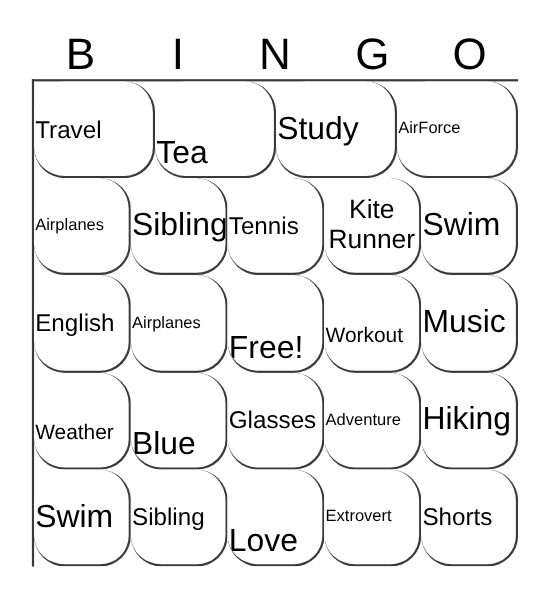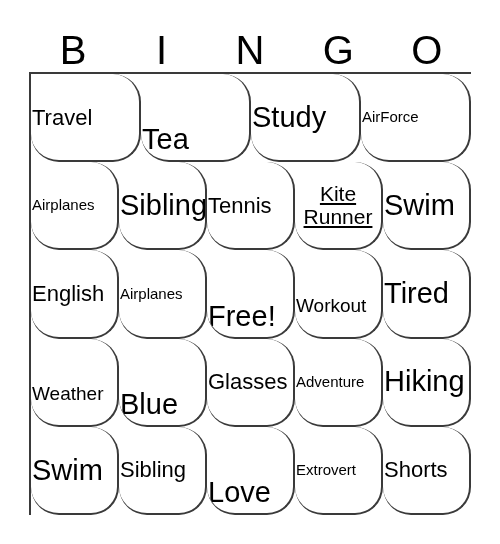--- a/index.html
+++ b/index.html
@@ -80,21 +80,21 @@
     word-break: normal;
     white-space: normal;
   }
 
   
   .sz-xl   { font-size: 29px; margin-top: 45px; }
   .sz-lg   { font-size: 29px; }
   .sz-md   { font-size: 22px; }
   .sz-sm   { font-size: 19px; margin-top: 24px; }
   .sz-xs   { font-size: 15px; }
-  .two-line { font-size: 21px; line-height: 1.12; text-decoration: underline; }
+  .two-line { font-size: 24px; line-height: 1.12; }
 </style>
 </head>
 <body>
 
 <div id="bingo-card">
 
   <div class="header-row">
     <div class="header-cell">
       <span class="header-letter">B</span>
     </div>
@@ -151,21 +151,21 @@
         <div class="cell">
           <span class="cell-text sz-xs">Airplanes</span>
         </div>
         <div class="cell">
           <span class="cell-text sz-xl">Free!</span>
         </div>
         <div class="cell">
           <span class="cell-text sz-sm">Workout</span>
         </div>
         <div class="cell">
-          <span class="cell-text sz-lg">Tired</span>
+          <span class="cell-text sz-lg">Music</span>
         </div>
       </div>
       <div class="grid-row">
         <div class="cell">
           <span class="cell-text sz-sm">Weather</span>
         </div>
         <div class="cell">
           <span class="cell-text sz-xl">Blue</span>
         </div>
         <div class="cell">

